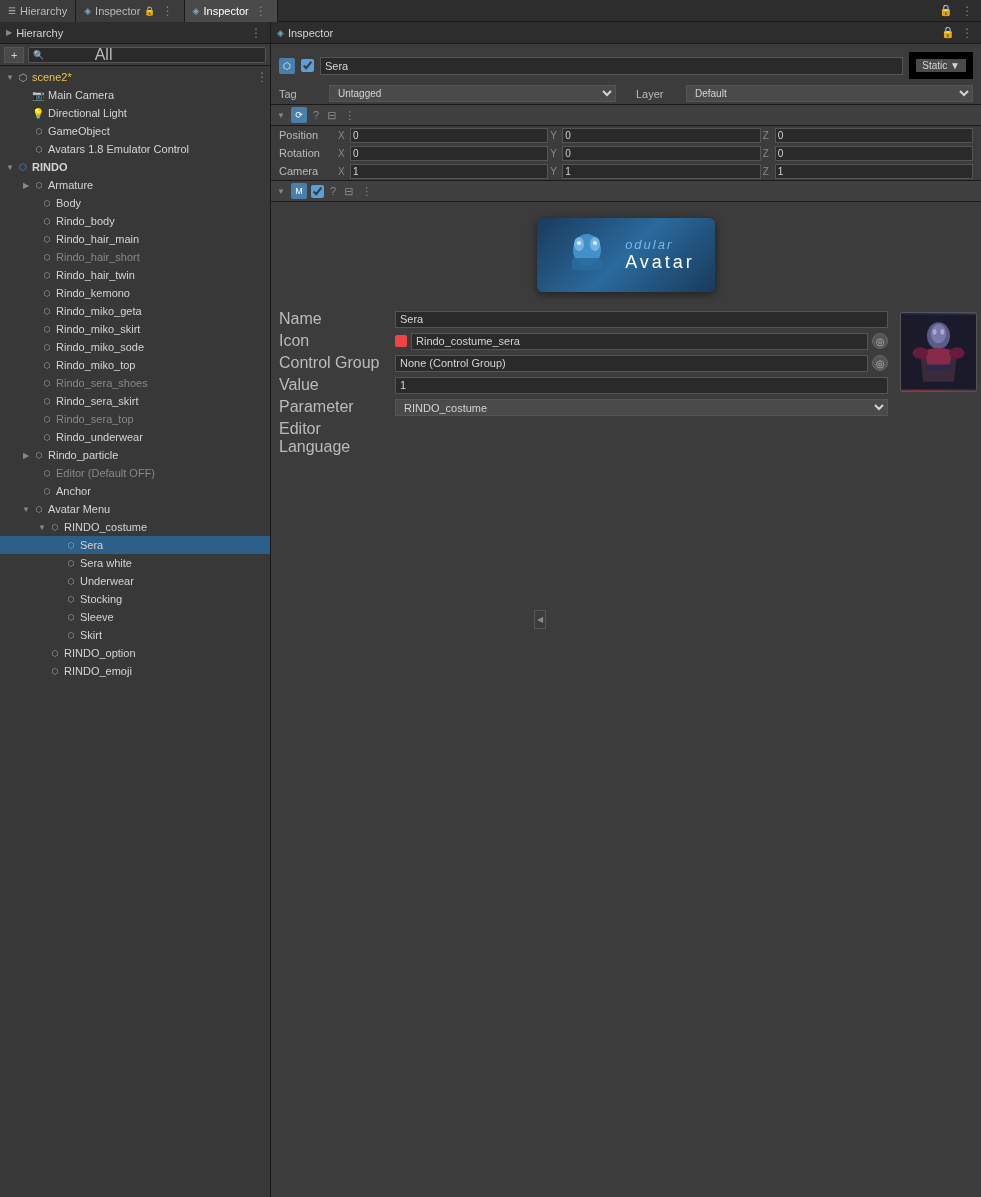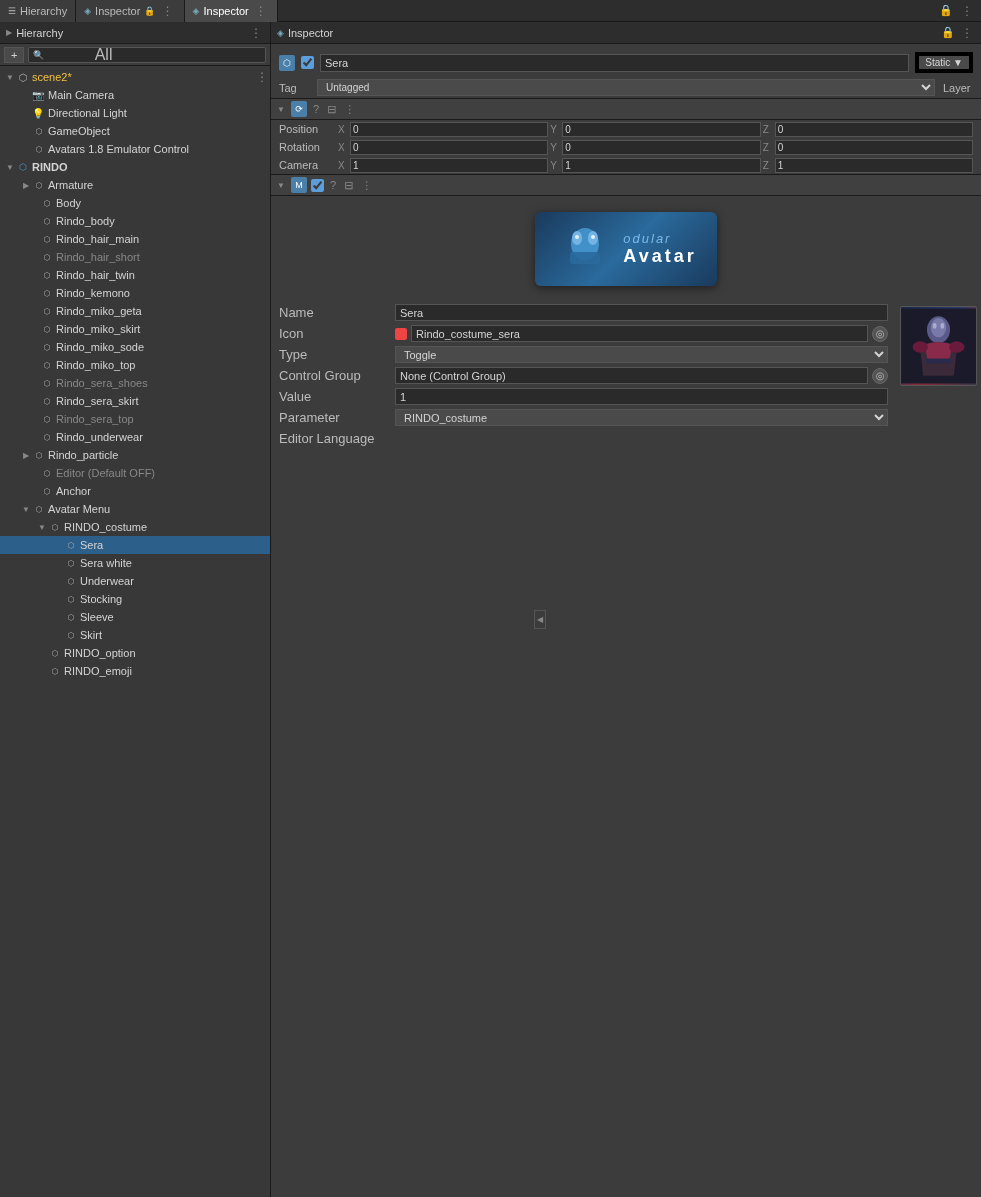--- a/index.html
+++ b/index.html
@@ -192,33 +192,33 @@
       flex: 1;
       background: #2a2a2a;
       border: 1px solid #555;
       color: #d4d4d4;
       font-size: 11px;
       padding: 1px 4px;
       height: 18px;
     }
     .static-btn {
       background: #4a4a4a;
-      border: 4px solid #000000;
+      border: 7px solid #000000;
       color: #d4d4d4;
       font-size: 10px;
       padding: 1px 6px;
       cursor: pointer;
     }
 
     
     .tag-layer-row {
       display: flex;
       align-items: center;
       padding: 2px 8px;
-      gap: 8px;
+      gap: 20px;
     }
     .tag-label, .layer-label {
       color: #bbb;
       font-size: 11px;
       min-width: 30px;
     }
     .tag-select, .layer-select {
       background: #4a4a4a;
       border: 1px solid #555;
       color: #d4d4d4;
@@ -325,35 +325,35 @@
     }
     .ma-logo-line1 {
       color: #7ab8e8;
       font-size: 13px;
       letter-spacing: 2px;
       font-style: italic;
     }
     .ma-logo-line2 {
       color: #fff;
       font-size: 18px;
-      font-weight: bold;
+      font-weight: normal;
       letter-spacing: 3px;
     }
 
     
     .ma-field-row {
       display: flex;
       align-items: center;
       min-height: 20px;
       padding: 2px 8px;
       gap: 6px;
     }
     .ma-field-label {
       color: #bbb;
-      font-size: 13px;
+      font-size: 16px;
       width: 110px;
       flex-shrink: 0;
     }
     .ma-field-value {
       flex: 1;
       display: flex;
       align-items: center;
       gap: 4px;
     }
     .field-input {
@@ -735,20 +735,23 @@
         <input type="text" class="obj-name-input" value="Sera" style="">
         <button class="static-btn">Static ▼</button>
       </div>
 
       <div class="tag-layer-row">
         <span class="tag-label">Tag</span>
         <select class="tag-select">
           <option value="Untagged">Untagged</option>
         </select>
         <span class="layer-label">Layer</span>
+        <select class="layer-select">
+          <option value="Default">Default</option>
+        </select>
       </div>
 
       <div class="section-header">
         <span class="section-expand">▼</span>
         <div style="width:16px;height:16px;background:#4a7faa;border-radius:2px;display:flex;align-items:center;justify-content:center;font-size:9px;color:white;">⟳</div>
         <div class="section-actions">
           <span class="section-action-btn">?</span>
           <span class="section-action-btn">⊟</span>
           <span class="section-action-btn">⋮</span>
         </div>
@@ -855,28 +858,20 @@
 
           <div class="ma-field-row">
             <span class="ma-field-label">Icon</span>
             <div class="ma-field-value">
               <div class="icon-preview"></div>
               <input type="text" class="field-input" value="Rindo_costume_sera" style="">
               <div class="circle-btn">◎</div>
             </div>
           </div>
 
-          <div class="ma-field-row">
-            <span class="ma-field-label">Type</span>
-            <div class="ma-field-value">
-              <select class="field-select">
-                <option value="Toggle">Toggle</option>
-              </select>
-            </div>
-          </div>
 
           <div class="ma-field-row">
             <span class="ma-field-label">Control Group</span>
             <div class="ma-field-value">
               <input type="text" class="field-input" value="None (Control Group)" style="">
               <div class="circle-btn">◎</div>
             </div>
           </div>
 
           <div class="ma-field-row">

